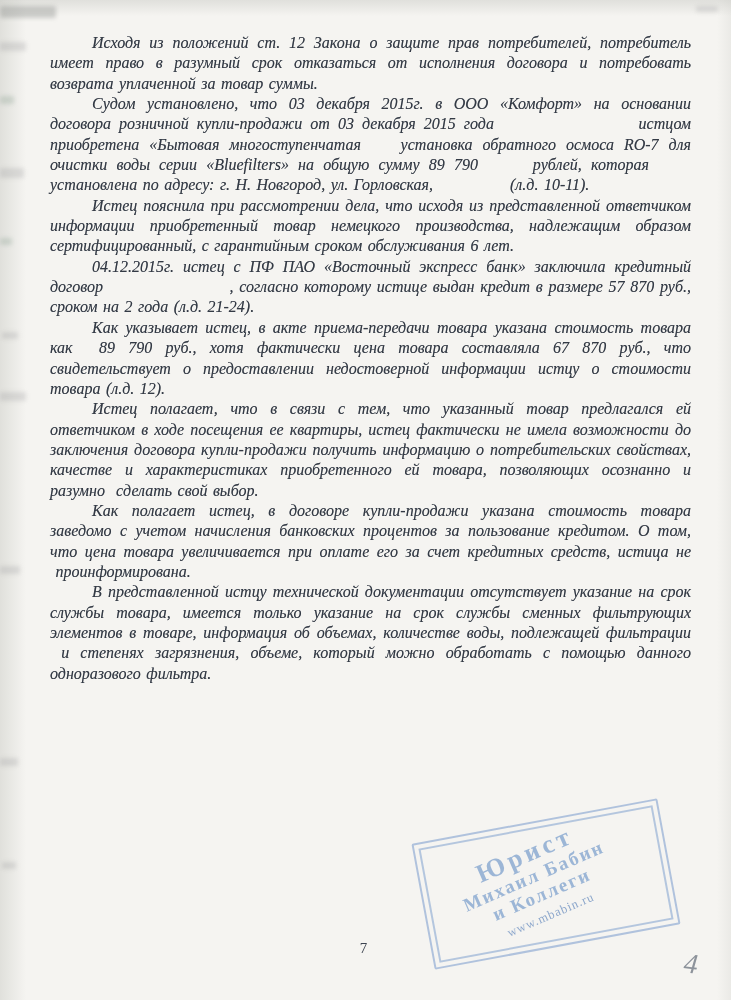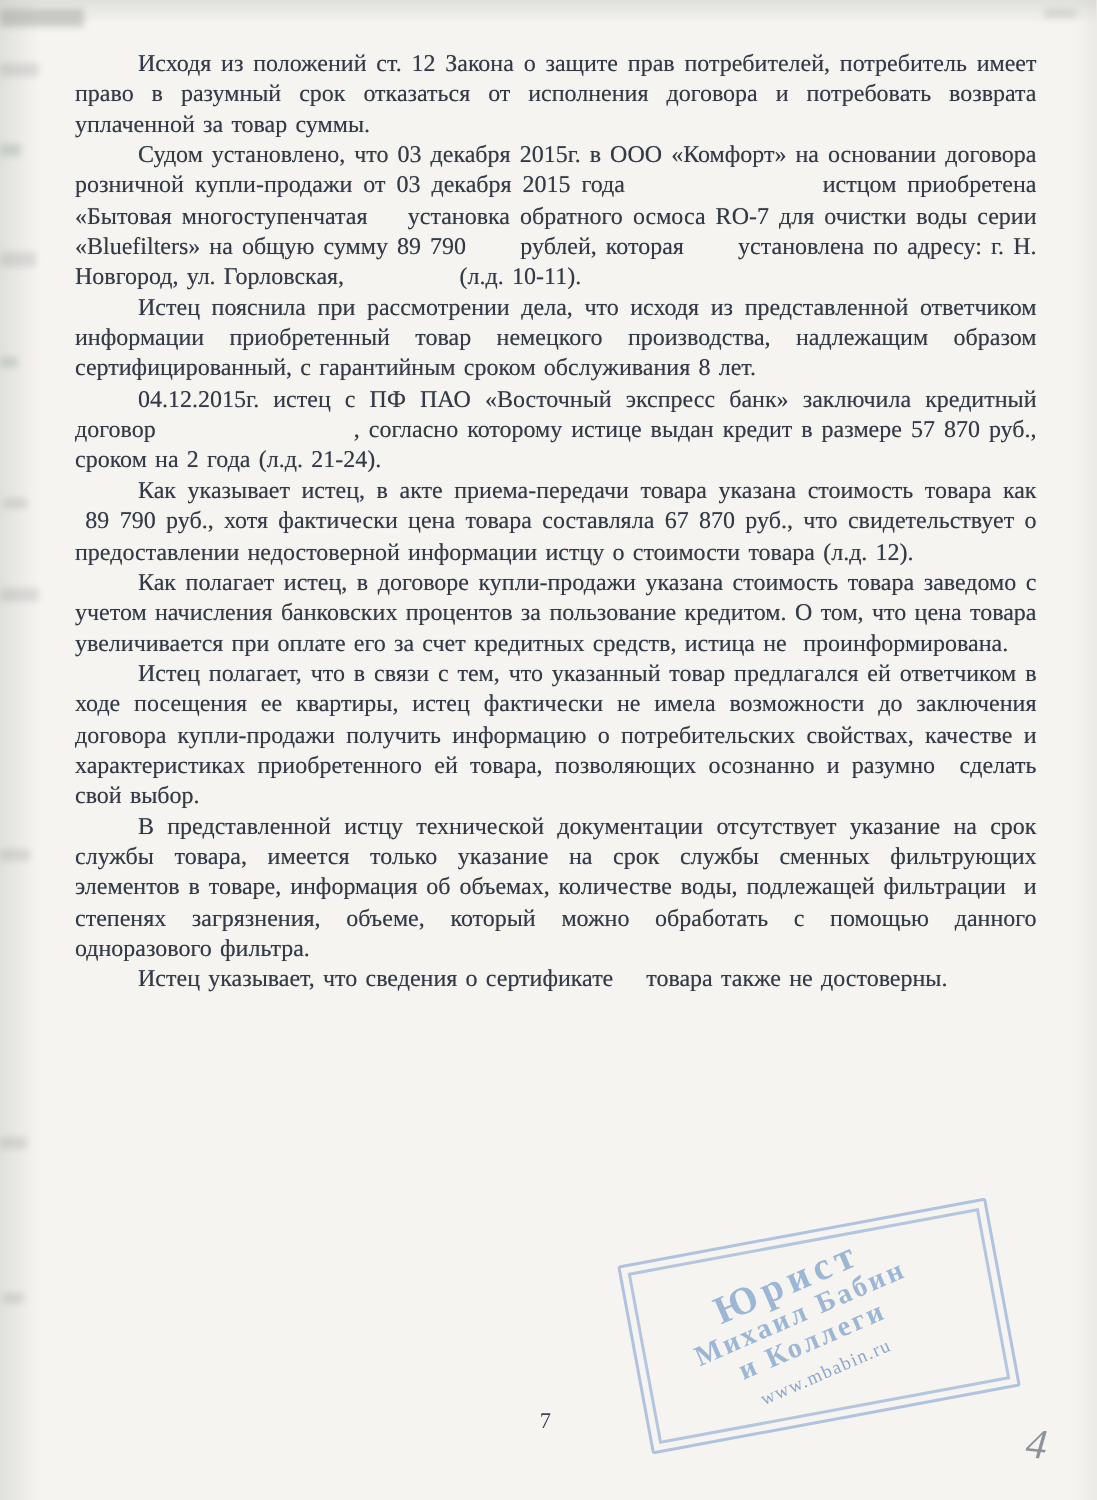--- a/index.html
+++ b/index.html
@@ -16,21 +16,21 @@
     font-family:"Liberation Serif", serif;
   }
   .text-block {
     position:absolute; left:50px; top:33px; width:641px;
     color:#333a45;
     font-size:16px; line-height:20.35px;
     text-align:justify;
     z-index:2;
     text-shadow:0 0 0.5px rgba(51,58,69,0.5);
   }
-  .text-block p { margin:0; text-indent:42px; word-spacing:1.5px; }
+  .text-block p { margin:0; text-indent:42px; word-spacing:1.5px;font-style:italic; }
 
   .page-number {
     position:absolute; left:0; top:940px; width:727px;
     text-align:center; color:#3d4450; font-size:15px;
     z-index:2;
   }
   .handwritten {
     position:absolute; left:684px; top:948px;
     font-size:28px; font-style:italic; color:#8d939b;
     transform:rotate(6deg);
@@ -94,25 +94,24 @@
       <div class="stamp-title">Юрист</div>
       <div class="stamp-name">Михаил Бабин</div>
       <div class="stamp-suffix">и Коллеги</div>
       <div class="stamp-site">www.mbabin.ru</div>
     </div>
   </div>
 
   <div class="text-block">
     <p>Исходя из положений ст. 12 Закона о защите прав потребителей, потребитель имеет право в разумный срок отказаться от исполнения договора и потребовать возврата уплаченной за товар суммы.</p>
     <p>Судом установлено, что 03 декабря 2015г. в ООО «Комфорт» на основании договора розничной купли-продажи от 03 декабря 2015 года &nbsp;&nbsp;&nbsp;&nbsp;&nbsp;&nbsp;&nbsp;&nbsp;&nbsp;&nbsp;&nbsp;&nbsp;&nbsp;&nbsp;&nbsp;&nbsp; истцом приобретена «Бытовая многоступенчатая &nbsp;&nbsp; установка обратного осмоса RO-7 для очистки воды серии «Bluefilters» на общую сумму 89&nbsp;790 &nbsp;&nbsp;&nbsp;&nbsp; рублей, которая &nbsp;&nbsp;&nbsp;&nbsp; установлена по адресу: г. Н. Новгород, ул. Горловская, &nbsp;&nbsp;&nbsp;&nbsp;&nbsp;&nbsp;&nbsp;&nbsp;&nbsp;&nbsp;&nbsp;&nbsp; (л.д. 10-11).</p>
-    <p>Истец пояснила при рассмотрении дела, что исходя из представленной ответчиком информации приобретенный товар немецкого производства, надлежащим образом сертифицированный, с гарантийным сроком обслуживания 8 лет.</p>
+    <p>Истец пояснила при рассмотрении дела, что исходя из представленной ответчиком информации приобретенный товар немецкого производства, надлежащим образом сертифицированный, с гарантийным сроком обслуживания 6 лет.</p>
     <p>04.12.2015г. истец с ПФ ПАО «Восточный экспресс банк» заключила кредитный договор &nbsp;&nbsp;&nbsp;&nbsp;&nbsp;&nbsp;&nbsp;&nbsp;&nbsp;&nbsp;&nbsp;&nbsp;&nbsp;&nbsp;&nbsp;&nbsp;&nbsp;&nbsp;&nbsp;&nbsp; , согласно которому истице выдан кредит в размере 57&nbsp;870 руб., сроком на 2 года (л.д. 21-24).</p>
     <p>Как указывает истец, в акте приема-передачи товара указана стоимость товара как &nbsp;89&nbsp;790 руб., хотя фактически цена товара составляла 67&nbsp;870 руб., что свидетельствует о предоставлении недостоверной информации истцу о стоимости товара (л.д. 12).</p>
+    <p>Истец полагает, что в связи с тем, что указанный товар предлагался ей ответчиком в ходе посещения ее квартиры, истец фактически не имела возможности до заключения договора купли-продажи получить информацию о потребительских свойствах, качестве и характеристиках приобретенного ей товара, позволяющих осознанно и разумно &nbsp;сделать свой выбор.</p>
     <p>Как полагает истец, в договоре купли-продажи указана стоимость товара заведомо с учетом начисления банковских процентов за пользование кредитом. О том, что цена товара увеличивается при оплате его за счет кредитных средств, истица не &nbsp;проинформирована.</p>
-    <p>Истец полагает, что в связи с тем, что указанный товар предлагался ей ответчиком в ходе посещения ее квартиры, истец фактически не имела возможности до заключения договора купли-продажи получить информацию о потребительских свойствах, качестве и характеристиках приобретенного ей товара, позволяющих осознанно и разумно &nbsp;сделать свой выбор.</p>
     <p>В представленной истцу технической документации отсутствует указание на срок службы товара, имеется только указание на срок службы сменных фильтрующих элементов в товаре, информация об объемах, количестве воды, подлежащей фильтрации &nbsp;и степенях загрязнения, объеме, который можно обработать с помощью данного одноразового фильтра.</p>
-    <p>Истец указывает, что сведения о сертификате &nbsp;&nbsp;&nbsp;товара также не достоверны.</p>
   </div>
 
   <div class="page-number">7</div>
   <div class="handwritten">4</div>
 
 </div>
 
 </body></html>

